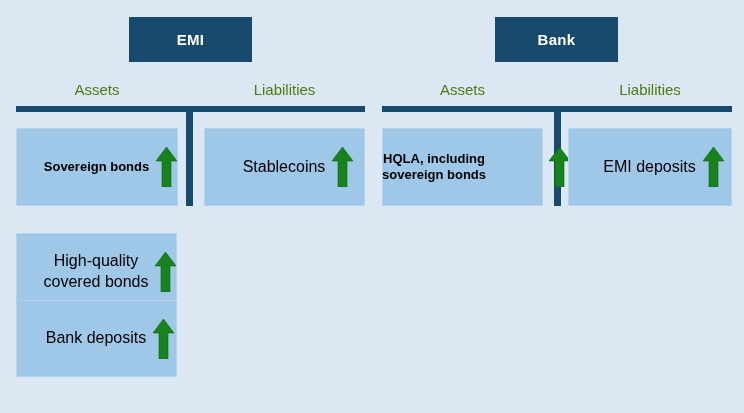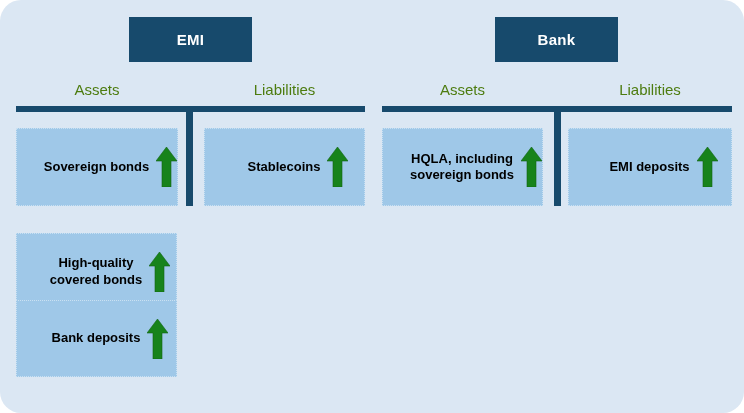--- a/index.html
+++ b/index.html
@@ -1,19 +1,19 @@
 <!DOCTYPE html>
 <html><head>
 <meta charset="utf-8">
 <style>
   html,body { margin:0; padding:0; }
   body { font-family:"Liberation Sans", sans-serif; }
   .stage {
     position:relative; width:744px; height:413px;
-    background:#dbe7f3; overflow:hidden;border-radius:21px;
+    background:#dbe7f3; overflow:hidden;
   }
   .hdr {
     position:absolute; top:17px; width:123px; height:45px;
     background:#174a6c; color:#ffffff;
     display:flex; align-items:center; justify-content:center;
     font-size:15px; font-weight:bold; letter-spacing:0.3px;
   }
   .hdr-emi  { left:129px; }
   .hdr-bank { left:495px; }
   .col-label {
@@ -34,28 +34,28 @@
   }
   .vbar-emi  { left:186px; }
   .vbar-bank { left:554px; }
   .bbox {
     position:absolute; background:#9fc8e8;
     display:flex; align-items:center; justify-content:center;
     outline:1px dotted rgba(255,255,255,0.45); outline-offset:-1px;
   }
   .b-sov   { left:16px;  top:128px; width:162px; height:78px; }
   .b-stab  { left:204px; top:128px; width:161px; height:78px; }
-  .b-hqla  { left:382px; top:128px; width:161px; height:78px; }
+  .b-hqla  { left:382px; top:128px; width:161px; height:78px;justify-content:space-between; }
   .b-emid  { left:568px; top:128px; width:164px; height:78px; }
   .b-hqcb  { left:16px;  top:233px; width:161px; height:77px; }
   .b-bankd { left:16px;  top:300px; width:161px; height:77px; }
   .btext { text-align:center; color:#000; }
   .box-title { font-size:13px; font-weight:bold; line-height:1.22; white-space:pre-line; }
   .box-note  { font-size:13px; line-height:1.22; }
-  .box-text  { font-size:13px; line-height:1.3; white-space:pre-line;font-weight:bold; }
+  .box-text  { font-size:16px; line-height:1.3; white-space:pre-line; }
   .arrow {
     flex:0 0 auto; margin-left:7px; margin-right:-27px;
     display:block;
   }
   .arrow polygon { fill:#17831b; stroke:#116313; stroke-width:0.6; }
 </style>
 </head>
 <body>
 
 <div class="stage">

